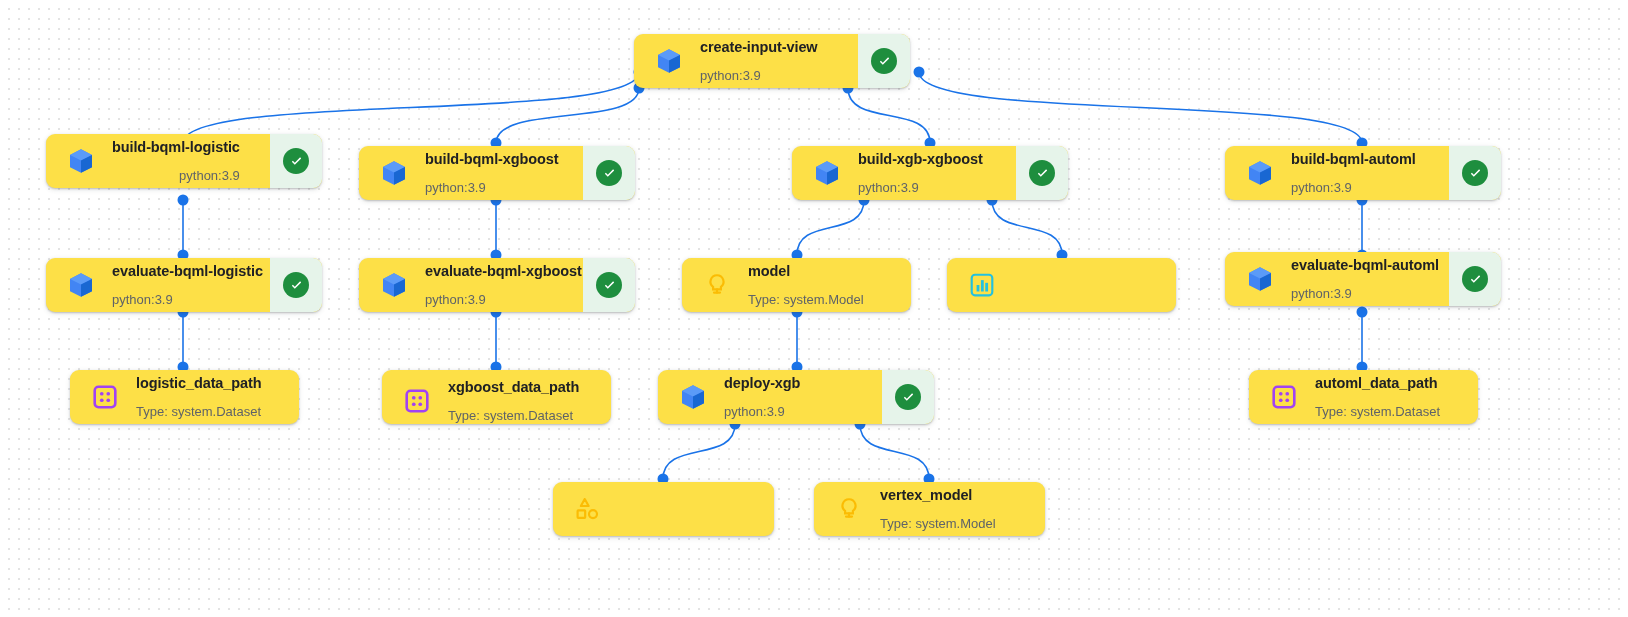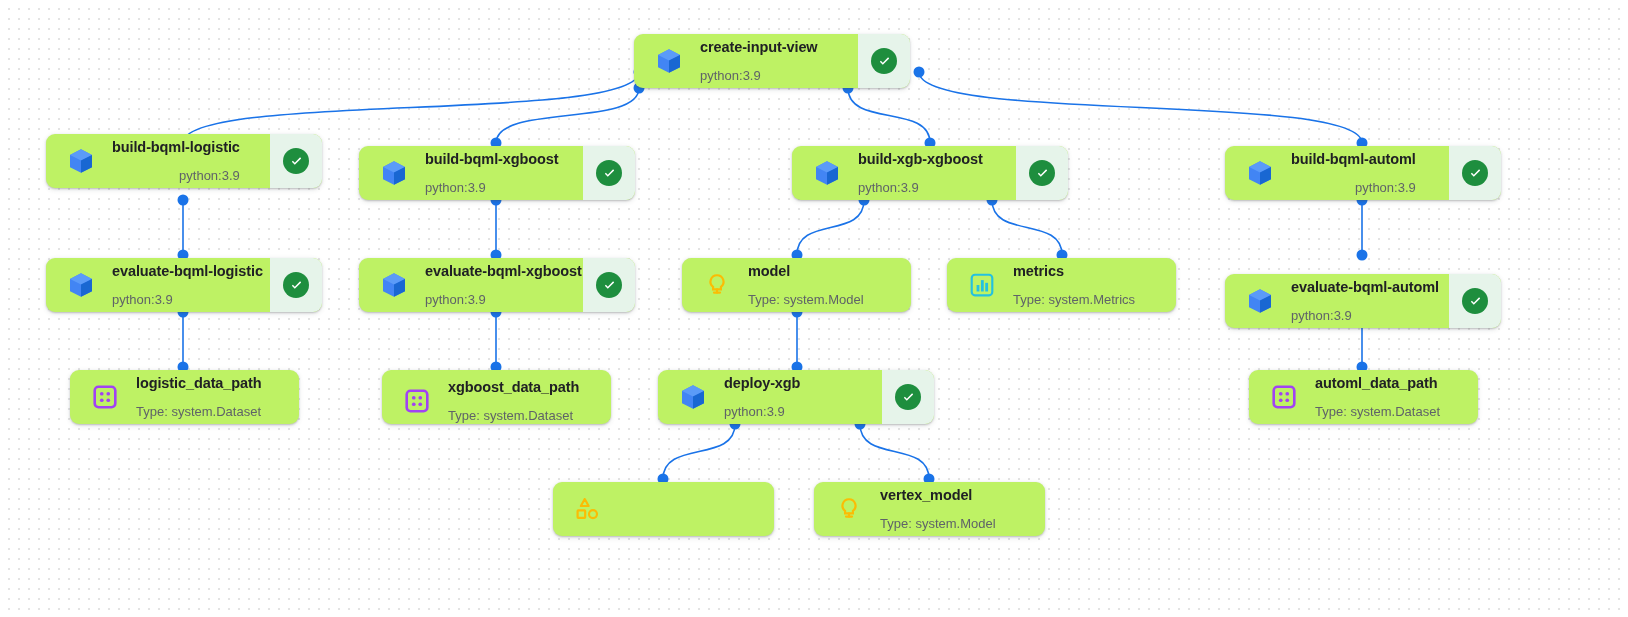--- a/index.html
+++ b/index.html
@@ -11,21 +11,21 @@
       radial-gradient(#e3e3e3 0.9px, transparent 1px);
     background-size: 10px 10px;
     background-position: 4px 4px;
     position: relative;
   }
   #canvas { position: absolute; inset: 0; }
   #edge-layer { position: absolute; inset: 0; width: 1628px; height: 617px; pointer-events: none; }
 
   .node {
     position: absolute;
-    background: #bef264;
+    background: #fde047;
     border-radius: 9px;
     box-shadow: 0 1px 2px rgba(60,64,67,.28), 0 1.5px 5px rgba(60,64,67,.12);
     display: flex;
     align-items: stretch;
     overflow: hidden;
   }
   .node-body {
     flex: 1 1 auto;
     display: flex;
     align-items: center;
@@ -202,21 +202,21 @@
           </div>
         </div>
         <div class="status-panel">
           <div class="check-badge">
             <svg width="17" height="17" viewBox="0 0 24 24">
               <path d="M9.6 16.6 5.4 12.4l1.5-1.5 2.7 2.7 7.5-7.5 1.5 1.5z" fill="#fff"></path>
             </svg>
           </div>
         </div>
       </div>
-      <div class="node" style="left: 1225px; top: 146px; width: 276px; height: 54px; text-align: right;">
+      <div class="node" style="left: 1225px; top: 146px; width: 276px; height: 54px;">
         <div class="node-body">
           <span class="node-icon">
             <svg width="30" height="30" viewBox="0 0 24 24">
               <path d="M12 2.6 3.2 7.1v9.8L12 21.4l8.8-4.5V7.1z" fill="#4285f4"></path>
               <path d="M12 2.6 3.2 7.1 12 11.6l8.8-4.5z" fill="#5b9bf8"></path>
               <path d="M12 11.6v9.8l8.8-4.5V7.1z" fill="#1967d2"></path>
             </svg>
           </span>
           <div class="node-text">
             <div class="node-title">build-bqml-automl</div>
@@ -293,27 +293,23 @@
       <div class="node" style="left: 947px; top: 258px; width: 229px; height: 54px;">
         <div class="node-body">
           <span class="node-icon">
             <svg width="26" height="26" viewBox="0 0 24 24">
               <rect x="2.5" y="2.5" width="19" height="19" rx="3" fill="none" stroke="#24c1e0" stroke-width="2"></rect>
               <rect x="7" y="12" width="2.6" height="6" fill="#24c1e0"></rect>
               <rect x="11" y="7.5" width="2.6" height="10.5" fill="#24c1e0"></rect>
               <rect x="15" y="10" width="2.6" height="8" fill="#24c1e0"></rect>
             </svg>
           </span>
-          <div class="node-text">
-            <div class="node-title">metrics</div>
-            <div class="node-sub">Type: system.Metrics</div>
-          </div>
-        </div>
-      </div>
-      <div class="node" style="left: 1225px; top: 274px; width: 276px; height: 54px; justify-content: space-between;">
+        </div>
+      </div>
+      <div class="node" style="left: 1225px; top: 252px; width: 276px; height: 54px; justify-content: space-between;">
         <div class="node-body">
           <span class="node-icon">
             <svg width="30" height="30" viewBox="0 0 24 24">
               <path d="M12 2.6 3.2 7.1v9.8L12 21.4l8.8-4.5V7.1z" fill="#4285f4"></path>
               <path d="M12 2.6 3.2 7.1 12 11.6l8.8-4.5z" fill="#5b9bf8"></path>
               <path d="M12 11.6v9.8l8.8-4.5V7.1z" fill="#1967d2"></path>
             </svg>
           </span>
           <div class="node-text">
             <div class="node-title">evaluate-bqml-automl</div>

